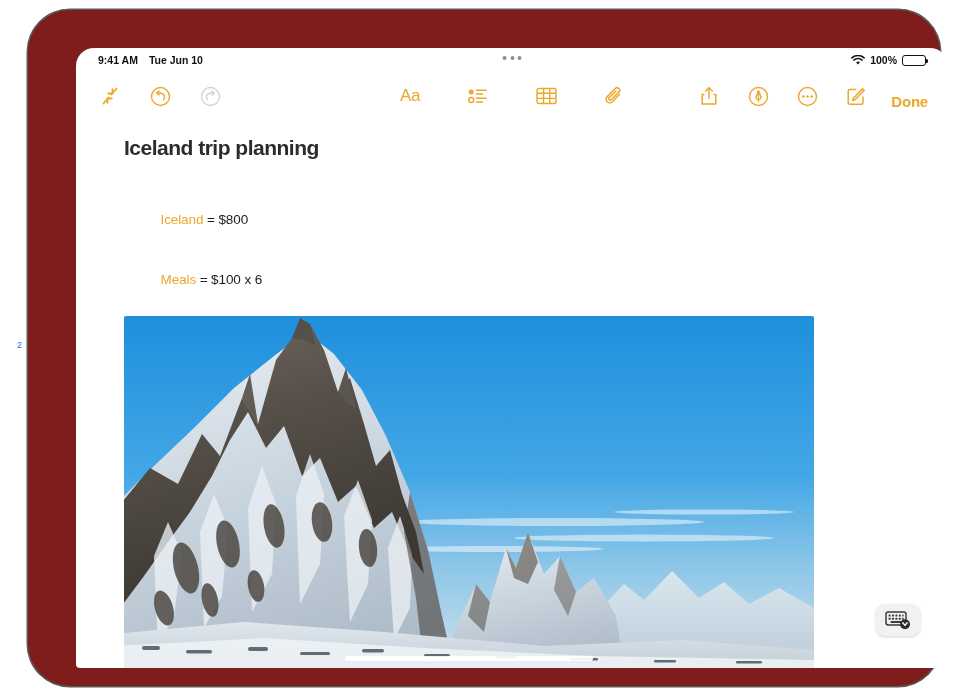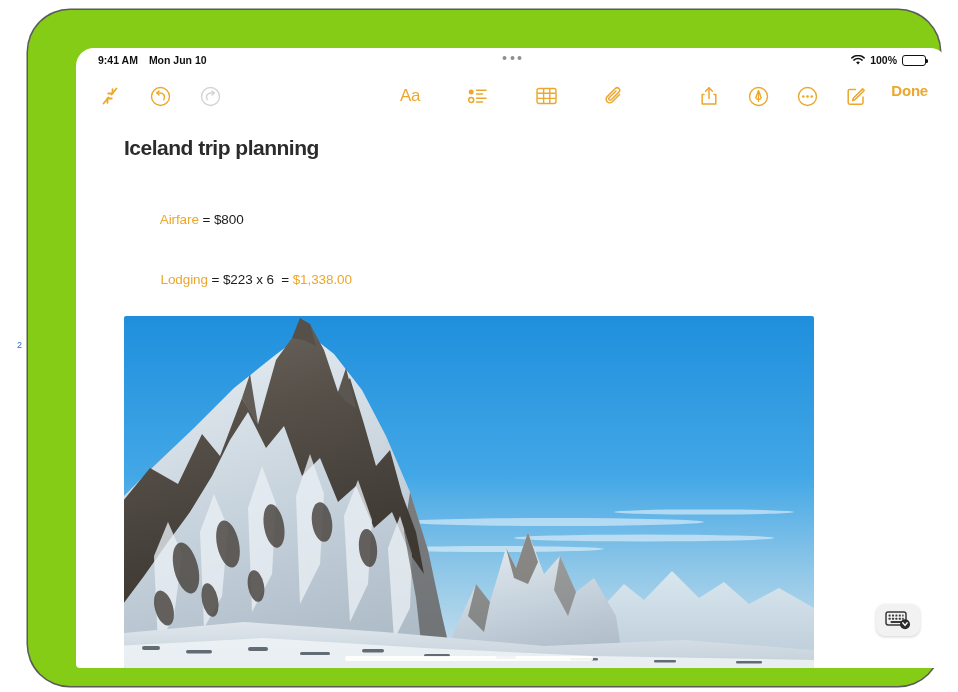--- a/index.html
+++ b/index.html
@@ -13,21 +13,21 @@
     position: relative;
   }
 
   
   #device-frame {
     position: absolute;
     left: 28px;
     top: 10px;
     width: 912px;
     height: 676px;
-    background: #84cc16;
+    background: #7f1d1d;
     border-radius: 42px;
     box-shadow: 0 0 0 1.5px #5a5a5a;
   }
 
   #screen {
     position: absolute;
     left: 48px;
     top: 38px;
     width: 872px;
     height: 620px;
@@ -121,21 +121,21 @@
     padding: 0 20px;
   }
   .tb-group { display: flex; align-items: center; }
   #tb-left { gap: 22px; }
   #tb-center {
     gap: 40px;
     position: absolute;
     left: 50%;
     transform: translateX(-50%);
   }
-  #tb-right { margin-left: auto; gap: 21px; align-items: flex-start; }
+  #tb-right { margin-left: auto; gap: 21px; align-items: flex-end; }
 
   .tb-btn {
     width: 28px; height: 28px;
     display: flex;
     align-items: center;
     justify-content: center;
     cursor: pointer;
     color: #eca72c;
   }
   .tb-btn.disabled { color: #d3d3d3; }
@@ -244,21 +244,21 @@
 </head>
 <body>
 
 <div id="device-frame">
 
   <div id="screen">
 
     <div id="status-bar">
       <div id="status-left">
         <span>9:41 AM</span>
-        <span>Mon Jun 10</span>
+        <span>Tue Jun 10</span>
       </div>
       <div id="status-right">
         <span>
           <svg class="wifi-glyph" width="14" height="11" viewBox="0 0 14 11">
             <path d="M7 9.6 L5.1 7.3 a3 3 0 0 1 3.8 0 Z" fill="#111"></path>
             <path d="M2.9 5.1 a6 6 0 0 1 8.2 0" stroke="#111" stroke-width="1.5" fill="none" stroke-linecap="round"></path>
             <path d="M0.9 2.9 a9 9 0 0 1 12.2 0" stroke="#111" stroke-width="1.5" fill="none" stroke-linecap="round"></path>
           </svg>
         </span>
         <span>100%</span>
@@ -364,24 +364,21 @@
       </div>
 
     </div>
 
     <div id="note-body">
 
       <div id="note-title">Iceland trip planning</div>
 
       <div id="calc-block">
         <div class="calc-line">
-          <span class="var">Airfare</span><span> = $800</span><span class="result"></span>
-        </div>
-        <div class="calc-line">
-          <span class="var">Lodging</span><span> = $223 x 6  = </span><span class="result">$1,338.00</span>
+          <span class="var">Iceland</span><span> = $800</span><span class="result"></span>
         </div>
         <div class="calc-line">
           <span class="var">Meals</span><span> = $100 x 6</span><span class="result"></span>
         </div>
         <div class="calc-line">
           <span class="var">People</span><span> = 4</span><span class="result"></span>
         </div>
       </div>
 
       <div id="total-line">

